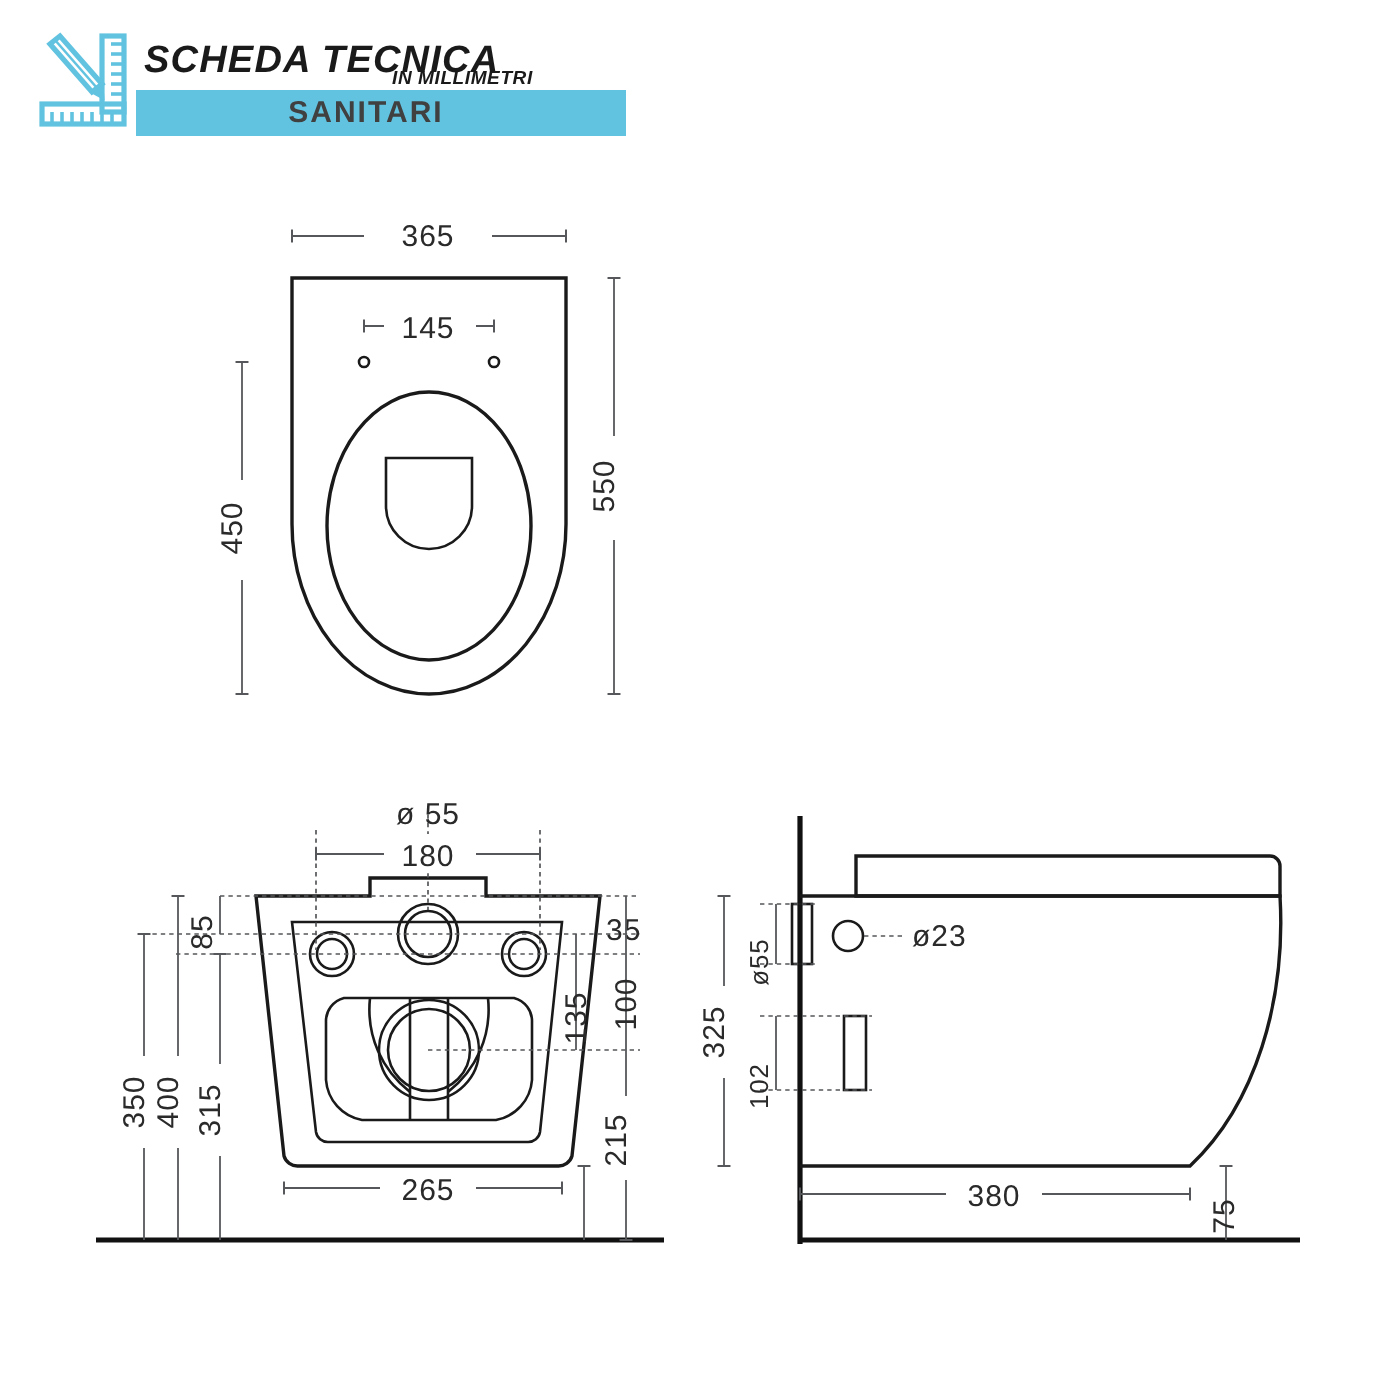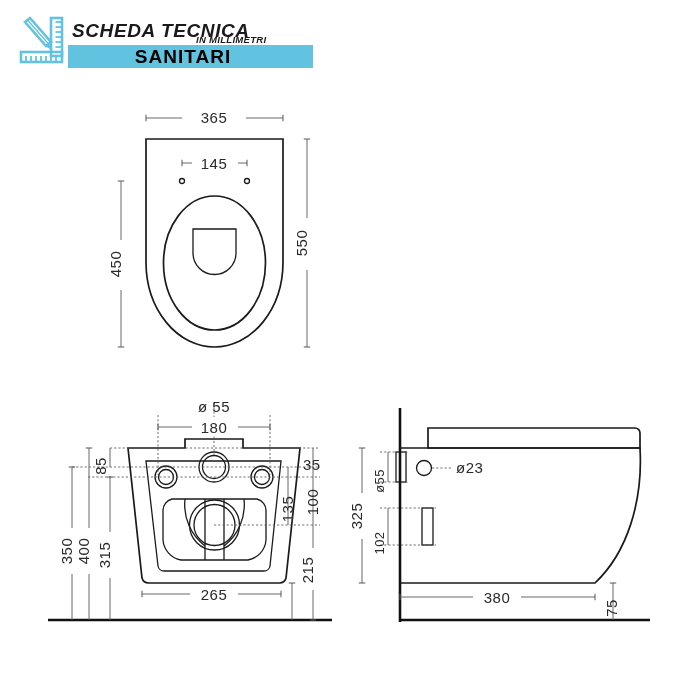--- a/index.html
+++ b/index.html
@@ -61,24 +61,24 @@
     width: 245px; height: 23px;
     background: #62c3e0;
   }
   #banner-label {
     position: absolute;
     left: 0; top: 0;
     width: 230px;
     line-height: 23px;
     text-align: center;
     font-family: "Liberation Sans", sans-serif;
-    font-size: 19px;
+    font-size: 15px;
     font-weight: bold;
     letter-spacing: 1px;
-    color: #000000;
+    color: #404040;
   }
 
   
   #drawing {
     position: absolute;
     left: 0; top: 0;
     width: 700px; height: 700px;
   }
   .obj      { fill: none; stroke: #1a1a1a; stroke-width: 1.7; }
   .obj-thin { fill: none; stroke: #1a1a1a; stroke-width: 1.3; }

